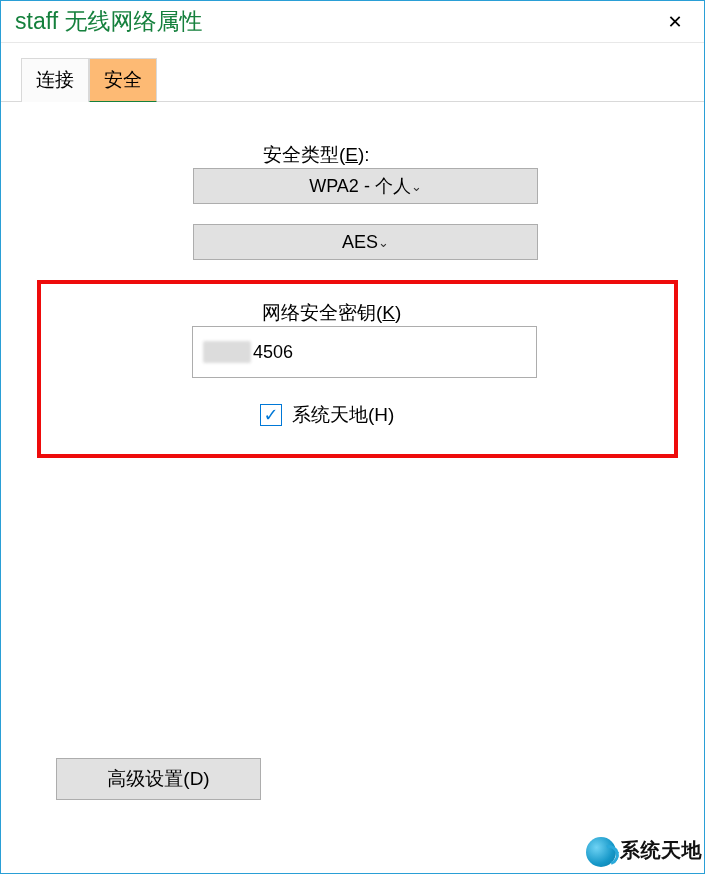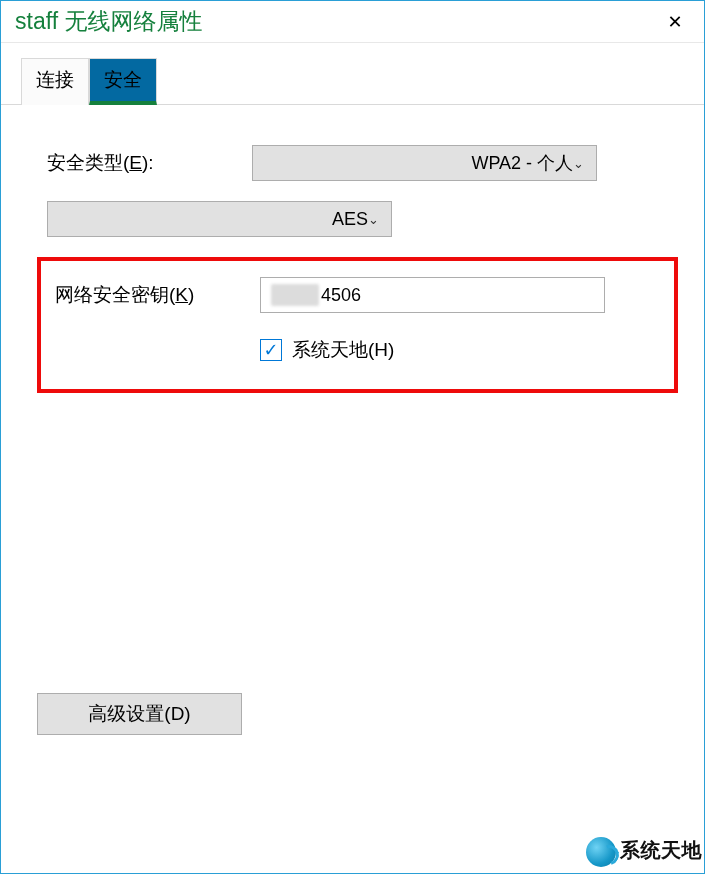--- a/index.html
+++ b/index.html
@@ -58,71 +58,72 @@
     border: 1px solid #d9d9d9;
     border-bottom: none;
     cursor: pointer;
     position: relative;
     top: 1px;
   }
   .tab.inactive {
     background: #fbfbfb;
   }
   .tab.active {
-    background: #0369a1;
-    border-bottom: 4px solid #15803d;
+    background: #fdba74;
+    border-bottom: 1px solid #15803d;
     z-index: 2;
     text-align: right;
   }
   .tab-panel {
     border-top: 1px solid #d9d9d9;
     padding: 40px 20px 20px 20px;
     margin-top: -1px;
   }
   .form-row {
     display: flex;
     align-items: center;
     margin-bottom: 20px;
     padding-left: 26px;
+    flex-direction: column;
   }
   .form-label {
     width: 205px;
     font-size: 19px;
   }
   .form-label .hotkey {
     text-decoration: underline;
   }
   .select {
     width: 345px;
     height: 36px;
     border: 1px solid #adadad;
     background: #e1e1e1;
     display: flex;
     align-items: center;
-    justify-content: flex-end;
+    justify-content: center;
     padding: 0 12px;
     font-size: 18px;
     cursor: pointer;
   }
   .select .chevron {
     font-size: 13px;
     color: #333;
   }
   .highlight-box {
     border: 4px solid #ee0b0b;
     padding: 16px 0 26px 0;
     margin: 0 6px 16px 16px;
   }
   .highlight-box .form-row {
     padding-left: 14px;
     margin-bottom: 24px;
   }
   .text-input {
     width: 345px;
-    height: 36px;
+    height: 52px;
     border: 1px solid #adadad;
     background: #fff;
     padding: 0 10px;
     font-size: 18px;
     display: flex;
     align-items: center;
   }
   .text-input .masked {
     display: inline-block;
     width: 48px;
@@ -148,21 +149,21 @@
     font-size: 18px;
     margin-right: 10px;
     cursor: pointer;
     line-height: 1;
   }
   .checkbox-label {
     font-size: 19px;
   }
   .adv-button {
     margin-top: 300px;
-    margin-left: 16px;
+    margin-left: 35px;
     width: 205px;
     height: 42px;
     background: #e1e1e1;
     border: 1px solid #adadad;
     font-size: 19px;
     display: flex;
     align-items: center;
     justify-content: center;
     cursor: pointer;
   }

